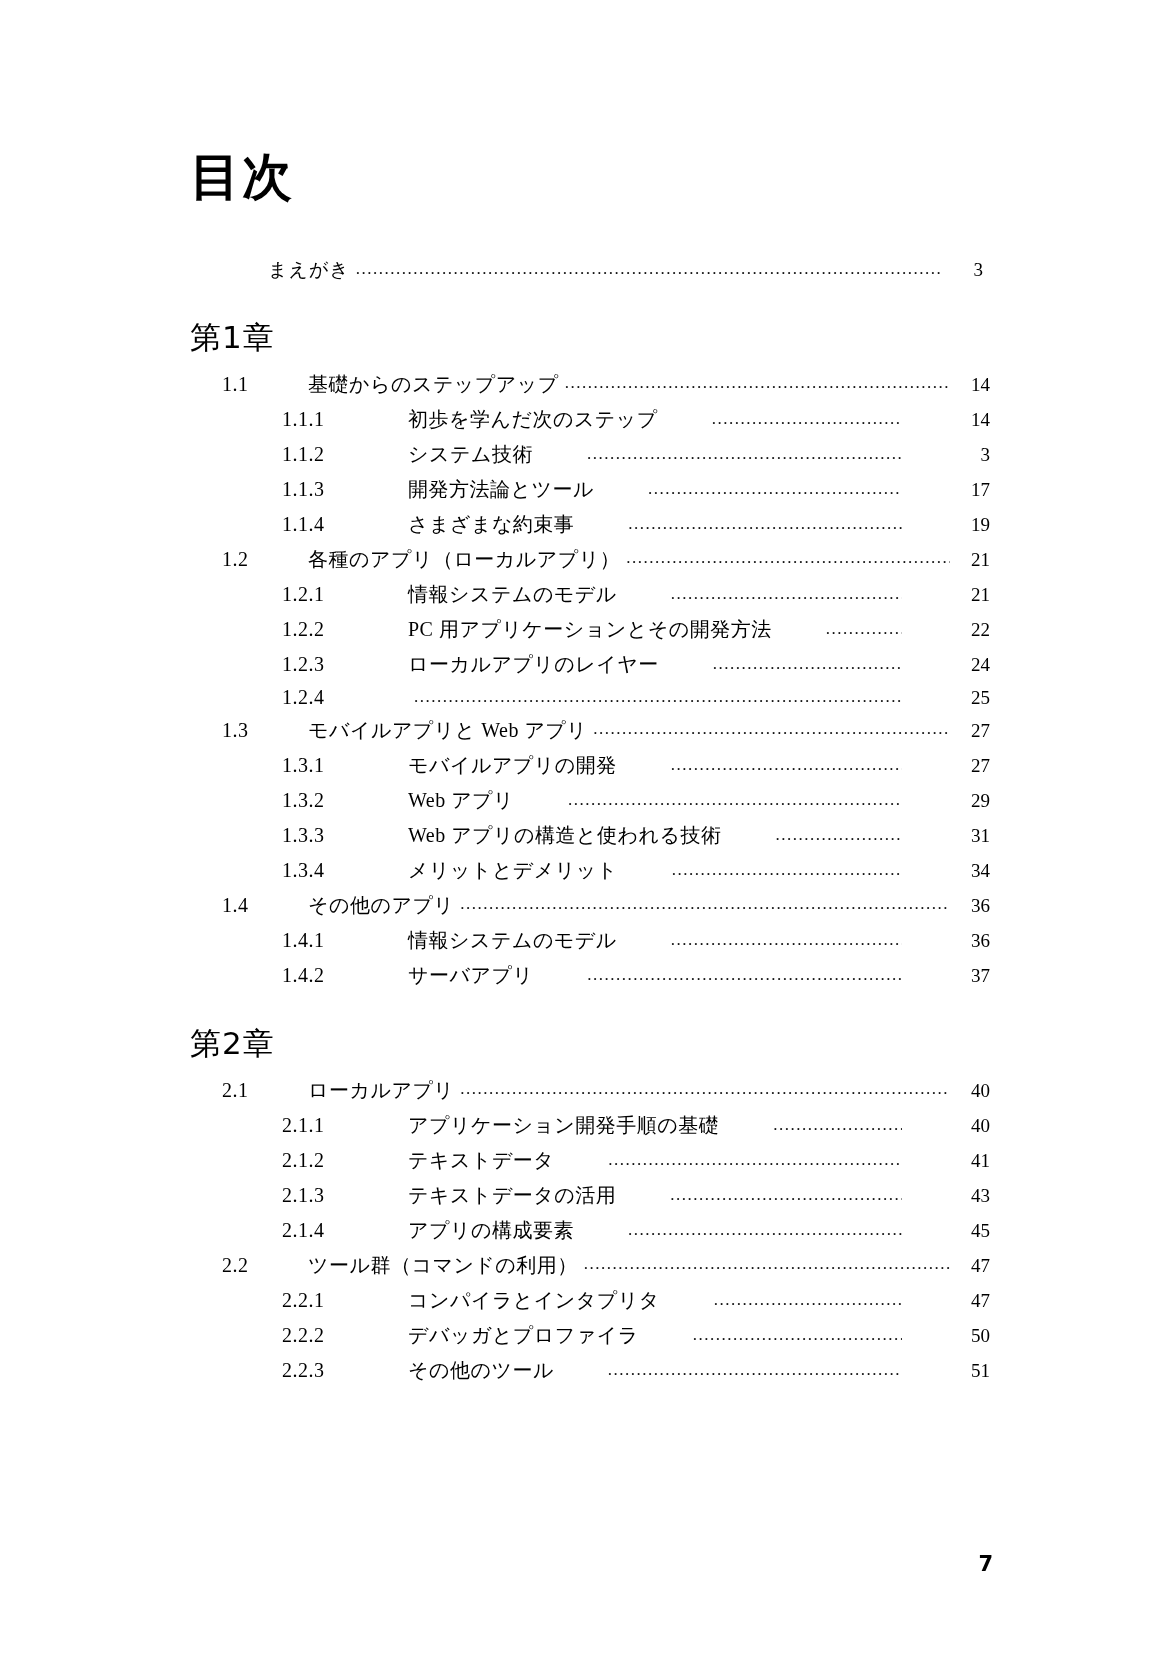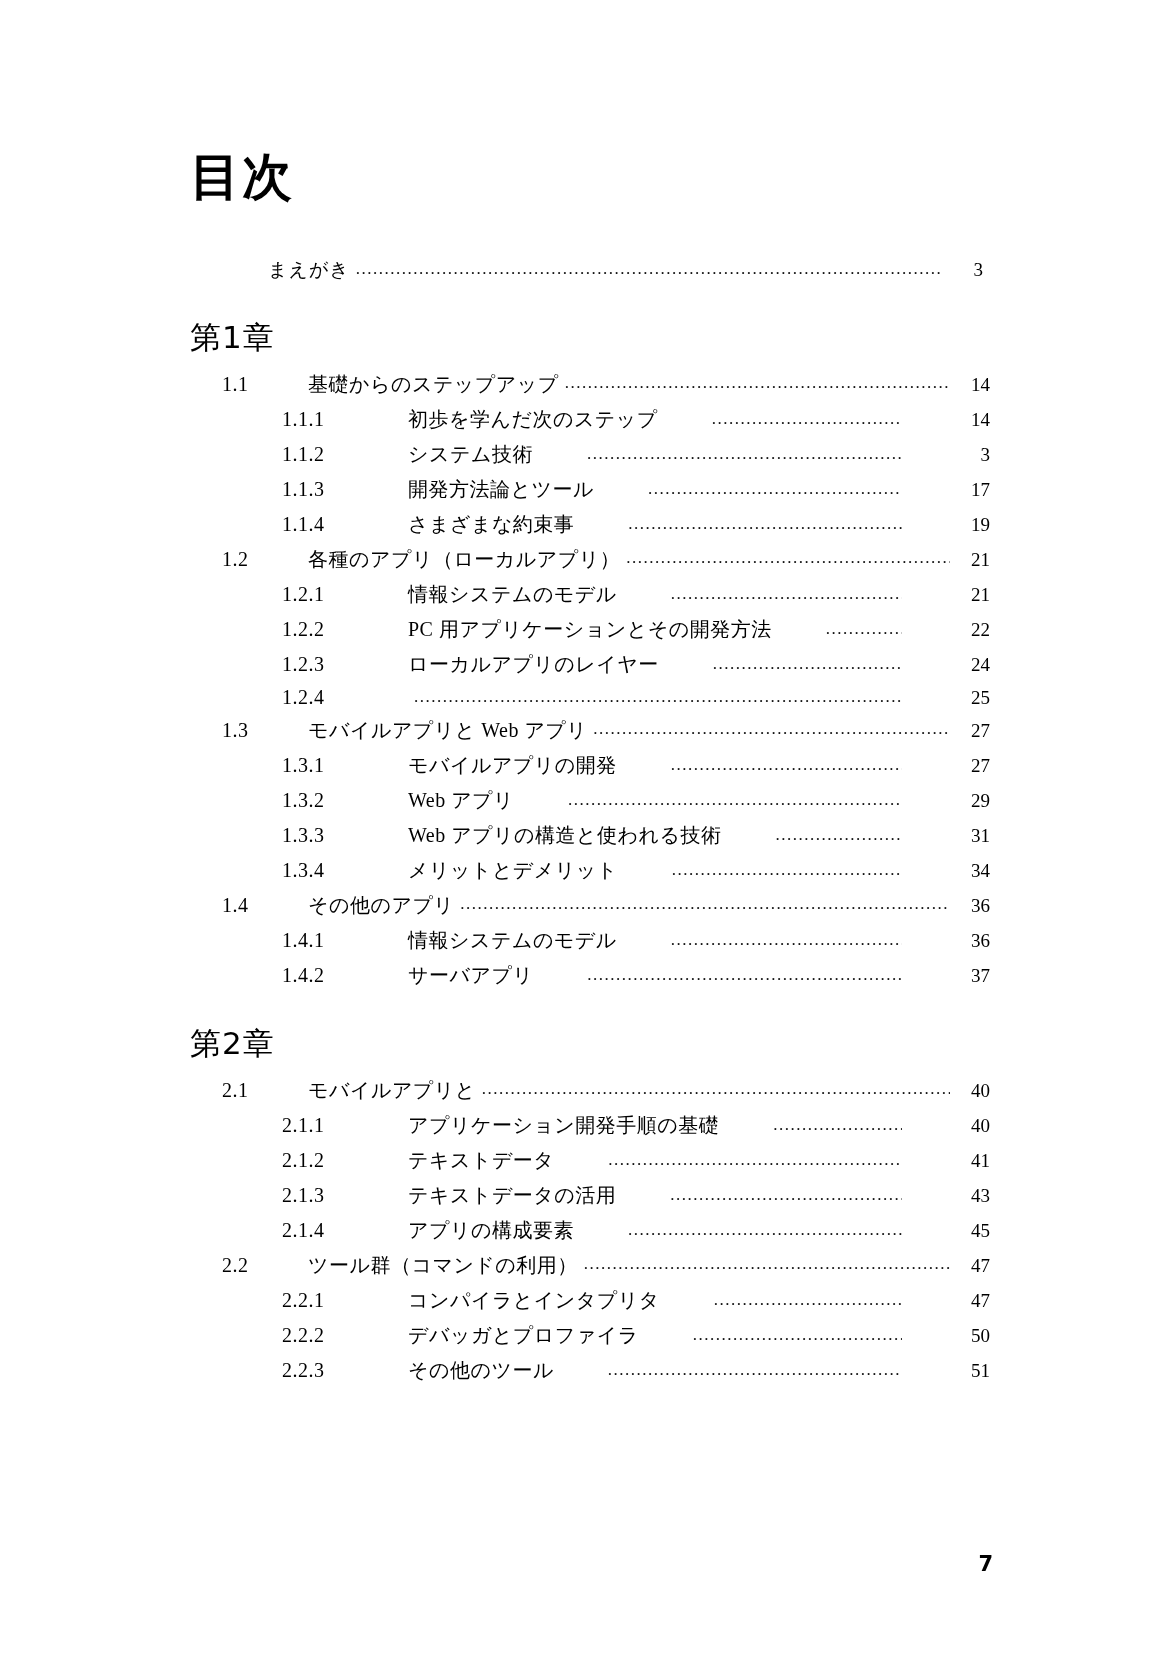--- a/index.html
+++ b/index.html
@@ -254,21 +254,21 @@
           <span class="num">1.4.2</span>
           <span class="label">サーバアプリ</span>
           <span class="leader">.......................................................................................................................</span>
           <span class="pageno">37</span>
         </div>
         <div class="chapter">
           <span class="ch-num">第2章</span>
         </div>
         <div class="sec1">
           <span class="num">2.1</span>
-          <span class="label">モバイルアプリと</span>
+          <span class="label">ローカルアプリ</span>
           <span class="leader">.......................................................................................................................</span>
           <span class="pageno">40</span>
         </div>
         <div class="sec2">
           <span class="num">2.1.1</span>
           <span class="label">アプリケーション開発手順の基礎</span>
           <span class="leader">.......................................................................................................................</span>
           <span class="pageno">40</span>
         </div>
         <div class="sec2">

